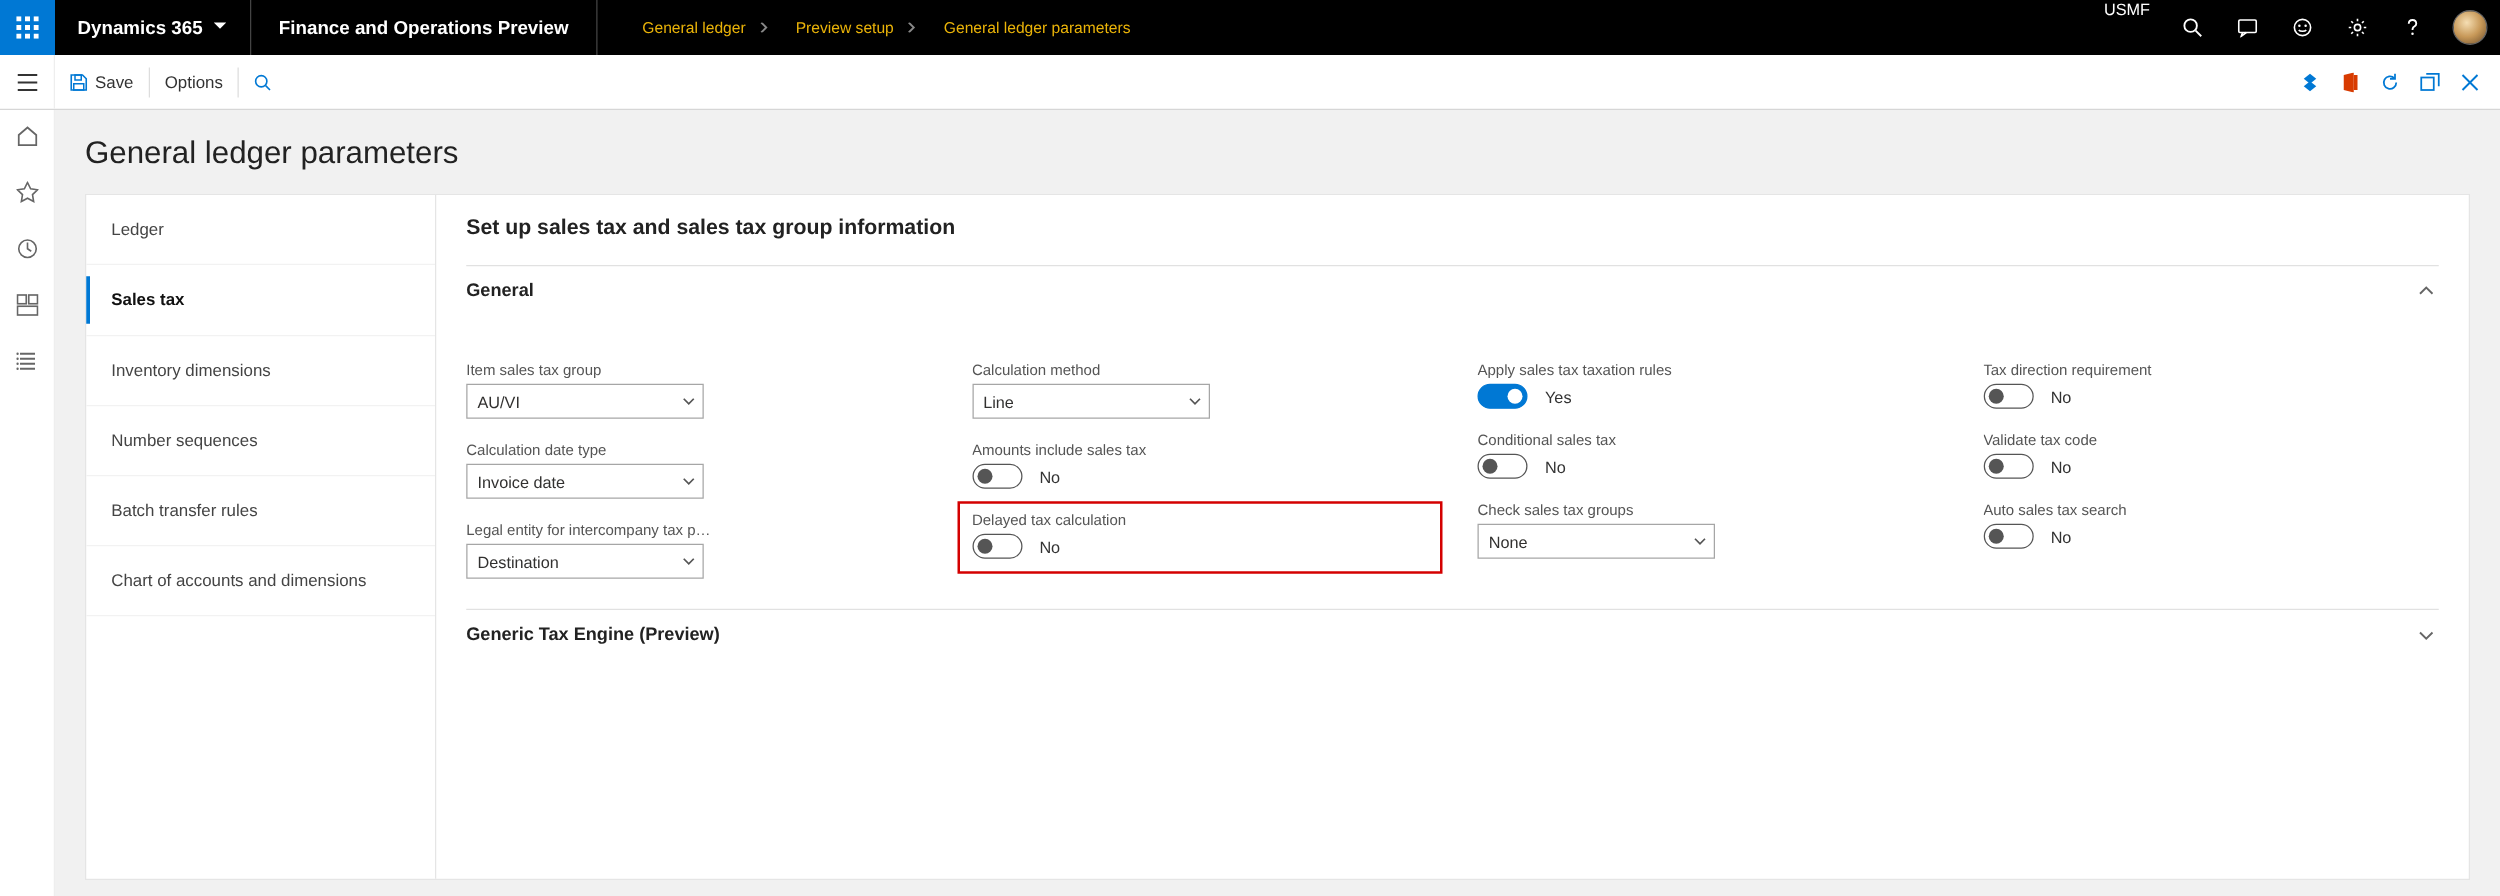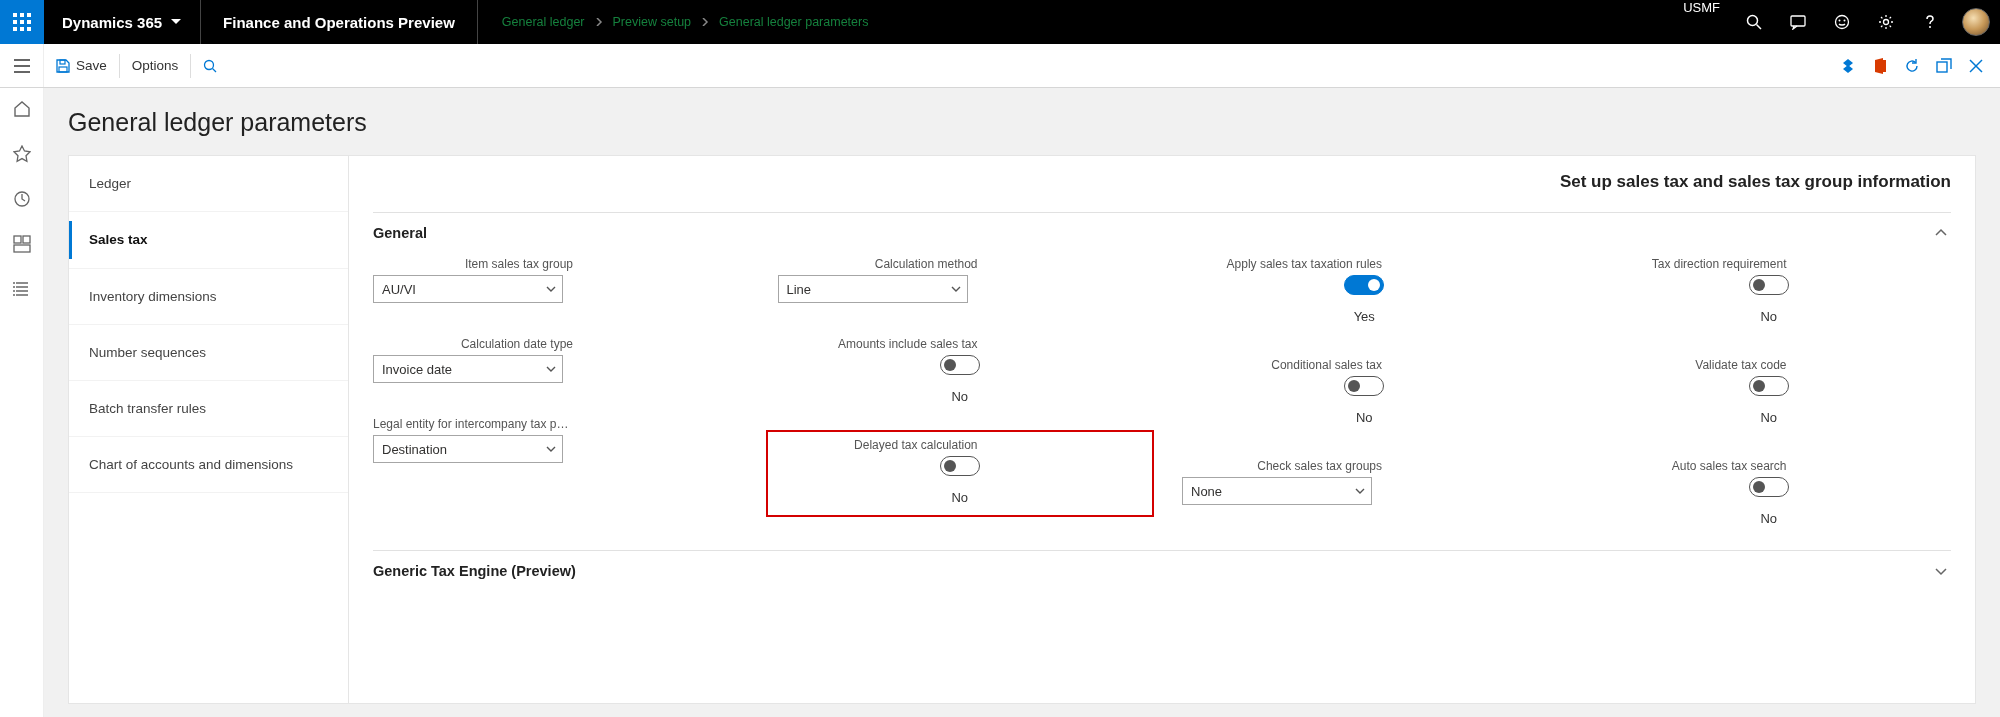--- a/index.html
+++ b/index.html
@@ -48,21 +48,21 @@
     font-weight: 600;
   }
   .breadcrumb {
     display: flex;
     align-items: center;
     padding: 0 24px;
     gap: 10px;
     font-size: 12.5px;
     color: #c8c8c8;
   }
-  .breadcrumb .crumb { color: #15803d; }
+  .breadcrumb .crumb { color: #eab308; margin-left: 12px; }
   .breadcrumb svg { width: 8px; height: 8px; fill: #888; }
   .topbar-spacer { flex: 1; }
   .top-actions {
     display: flex;
     align-items: flex-start;
     gap: 0;
   }
   .top-action {
     width: 44px;
     height: 44px;
@@ -192,21 +192,20 @@
     width: 3px;
     height: 38px;
     background: #0078D4;
     margin: -11px 14px -11px -20px;
   }
 
   .form-content {
     flex: 1;
     padding: 16px 24px;
     overflow-y: auto;
-    text-align: right;
   }
   .section-title {
     font-size: 17px;
     font-weight: 600;
     color: #222;
     margin-bottom: 20px;
   }
 
   .group {
     border-top: 1px solid #e1e1e1;
@@ -224,21 +223,21 @@
   }
   .group-header svg { width: 12px; height: 12px; fill: #666; }
 
   .group-body {
     display: grid;
     grid-template-columns: repeat(4, 1fr);
     column-gap: 40px;
     row-gap: 18px;
     padding: 4px 0 24px 0;
   }
-  .col { display: flex; flex-direction: column; gap: 34px; }
+  .col { display: flex; flex-direction: column; gap: 18px; margin-top: 32px; }
 
   .field label {
     font-size: 12px;
     color: #555;
     display: block;
     margin-bottom: 4px;
     white-space: nowrap;
     overflow: hidden;
     text-overflow: ellipsis;
     max-width: 200px;
@@ -254,21 +253,20 @@
     font-size: 13px;
     background: #fff;
   }
   .select svg { width: 10px; height: 10px; fill: #555; }
 
   .toggle-row {
     display: flex;
     align-items: center;
     gap: 14px;
     margin-top: 2px;
-    flex-direction: column;
   }
   .toggle {
     width: 40px;
     height: 20px;
     border-radius: 10px;
     background: #fff;
     border: 1px solid #555;
     position: relative;
     flex-shrink: 0;
   }

